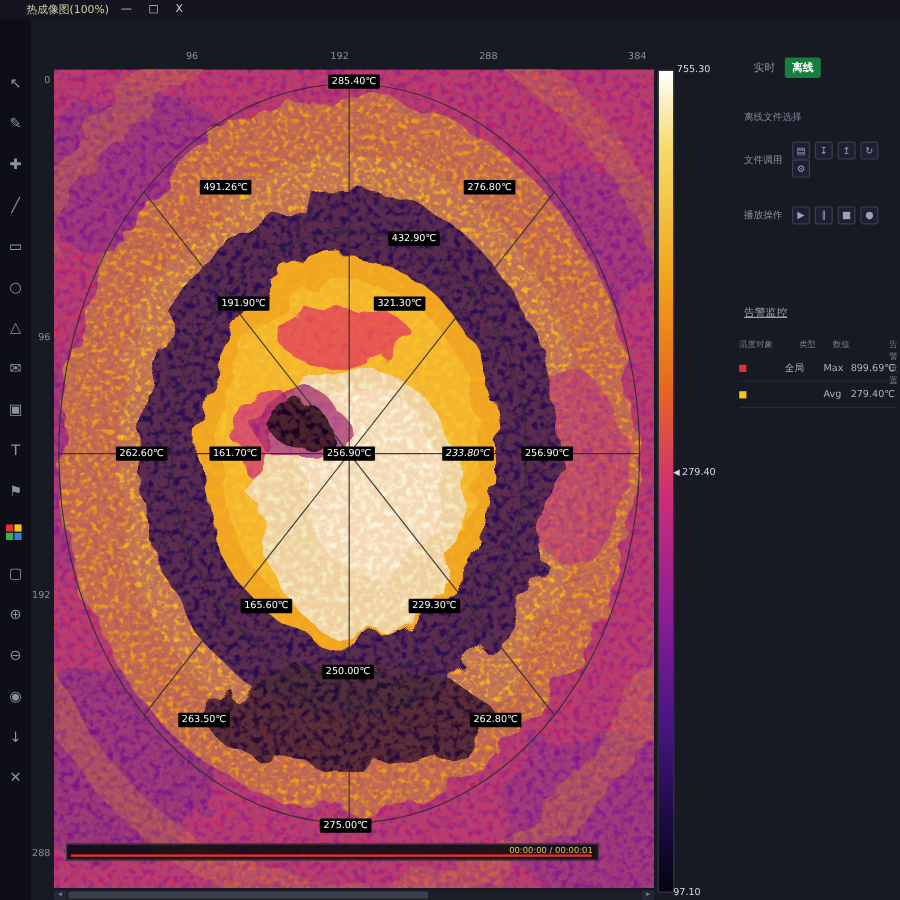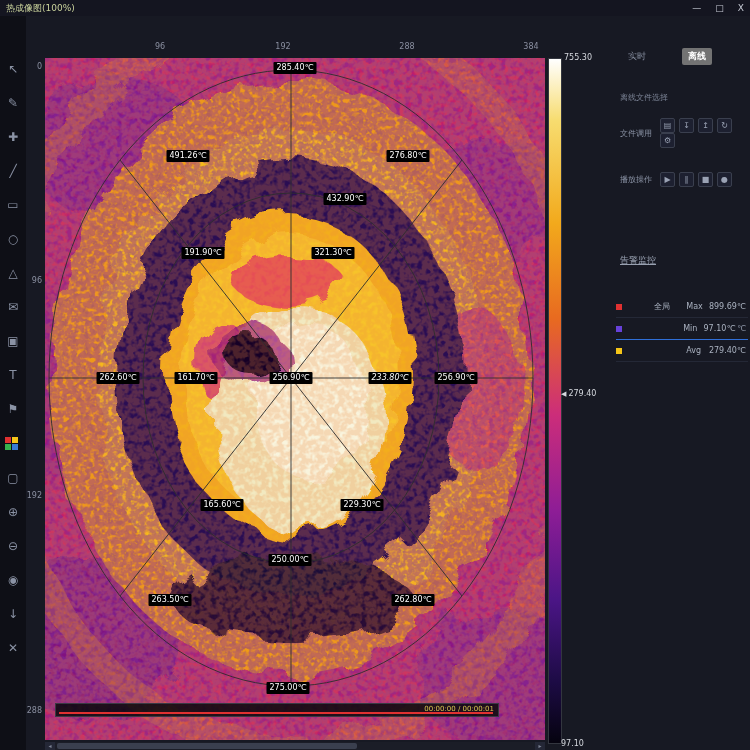--- a/index.html
+++ b/index.html
@@ -3,21 +3,21 @@
 <meta charset="utf-8">
 <style>
   html,body{margin:0;padding:0;}
   body{
     width:750px;height:750px;position:relative;overflow:hidden;
     background:#171923;color:#cfd3da;
     font-family:"DejaVu Sans","Liberation Sans",sans-serif;
   }
   
   .titlebar{position:absolute;top:0;left:0;right:0;height:16px;background:#141520;
-    display:flex;justify-content:space-between;align-items:center;padding:0 6px;font-size:9px;gap:10px;}
+    display:flex;justify-content:flex-start;align-items:center;padding:0 22px;font-size:9px;gap:10px;}
   .titlebar .title{color:#c9d29b;}
   .winctl{display:flex;gap:14px;color:#c6cad4;font-size:9px;}
   .winctl span{cursor:default;}
   
   .toolbar{position:absolute;top:16px;left:0;bottom:0;width:26px;background:#0e0f16;
     display:flex;flex-direction:column;align-items:center;padding-top:46px;gap:20px;}
   .tool{width:16px;height:14px;color:#8b93a5;font-size:12px;line-height:14px;text-align:center;cursor:pointer;}
   .tool.palette{display:grid;grid-template-columns:6px 6px;grid-auto-rows:6px;gap:1px;padding-top:1px;}
   .tool.palette i{display:block;width:6px;height:6px;}
   .tool.palette i:nth-child(1){background:#e03131;}
@@ -49,23 +49,23 @@
   .colorbar{position:absolute;left:548px;top:58px;width:12px;height:684px;border:1px solid #33363f;
     background:linear-gradient(to bottom,
       #ffffff 0%, #f7dc6f 9%, #f2a91c 24%, #e86a20 38%, #cc2d7a 52%,
       #8e1d96 66%, #4b1586 79%, #1d0b45 91%, #05030f 100%);}
   .cb-max{position:absolute;left:564px;top:53px;font-size:8px;color:#d5d8de;}
   .cb-marker{position:absolute;left:561px;top:389px;font-size:8px;color:#d5d8de;white-space:nowrap;}
   .cb-marker .tri{color:#d5d8de;font-size:7px;margin-right:2px;}
   .cb-min{position:absolute;left:561px;top:739px;font-size:8px;color:#d5d8de;}
   
   .panel{position:absolute;left:600px;top:40px;width:150px;height:710px;font-size:8px;}
-  .tabs{position:absolute;top:8px;left:22px;display:flex;gap:30px;font-size:9px;}
+  .tabs{position:absolute;top:8px;left:22px;display:flex;gap:2px;font-size:9px;}
   .tab{color:#8a92a4;cursor:pointer;padding:2px 6px;}
-  .tab.active{color:#ffffff;font-weight:bold;background:#737373;border-radius:2px;}
+  .tab.active{color:#ffffff;font-weight:bold;background:#15803d;border-radius:2px;}
   .hint{position:absolute;top:52px;left:20px;color:#7e8698;}
   .prow{position:absolute;left:20px;right:2px;display:flex;align-items:center;}
   .prow.r0{top:78px;} .prow.r1{top:132px;}
   .plabel{color:#8a92a4;white-space:nowrap;margin-right:4px;}
   .pbtn{width:13px;height:13px;border:1px solid #3a3f4e;background:#1d2030;color:#9aa2b4;
     font-size:8px;display:inline-flex;align-items:center;justify-content:center;
     margin-left:4px;border-radius:2px;cursor:pointer;}
   .sect{position:absolute;top:214px;left:20px;color:#98a0b0;font-size:9px;text-decoration:underline;}
   .thead{position:absolute;top:242px;left:16px;right:2px;display:flex;color:#767e90;font-size:7px;}
   .th.c0{width:50px;} .th.c1{width:28px;} .th.c2{width:46px;} .th.c3{flex:1;text-align:right;}
@@ -227,35 +227,34 @@
   <div class="prow r0">
     <span class="plabel">文件调用</span>
     <span class="picons"><span class="pbtn">▤</span><span class="pbtn">↧</span><span class="pbtn">↥</span><span class="pbtn">↻</span><span class="pbtn">⚙</span></span>
   </div>
   <div class="prow r1">
     <span class="plabel">播放操作</span>
     <span class="picons"><span class="pbtn">▶</span><span class="pbtn">∥</span><span class="pbtn">■</span><span class="pbtn">●</span></span>
   </div>
 
   <div class="sect">告警监控</div>
+  <div class="thead">
+      <span class="th c0">温度对象</span>
+      <span class="th c1">类型</span>
+      <span class="th c2">数值</span>
+      <span class="th c3">告警设置</span>
+    </div>
   <div class="tbody">
       <div class="trow">
         <span class="dot" style="background: rgb(224, 49, 49);"></span>
         <span class="c0">全局</span>
         <span class="c1">Max</span>
         <span class="c2">899.69℃</span>
         <span class="c3"></span>
       </div>
-      <div class="trow sel">
-        <span class="dot" style="background: rgb(103, 65, 217);"></span>
-        <span class="c0"></span>
-        <span class="c1">Min</span>
-        <span class="c2">97.10℃</span>
-        <span class="c3">℃</span>
-      </div>
       <div class="trow">
         <span class="dot" style="background: rgb(245, 197, 24);"></span>
         <span class="c0"></span>
         <span class="c1">Avg</span>
         <span class="c2">279.40℃</span>
         <span class="c3"></span>
       </div>
     </div>
 </div>
 

